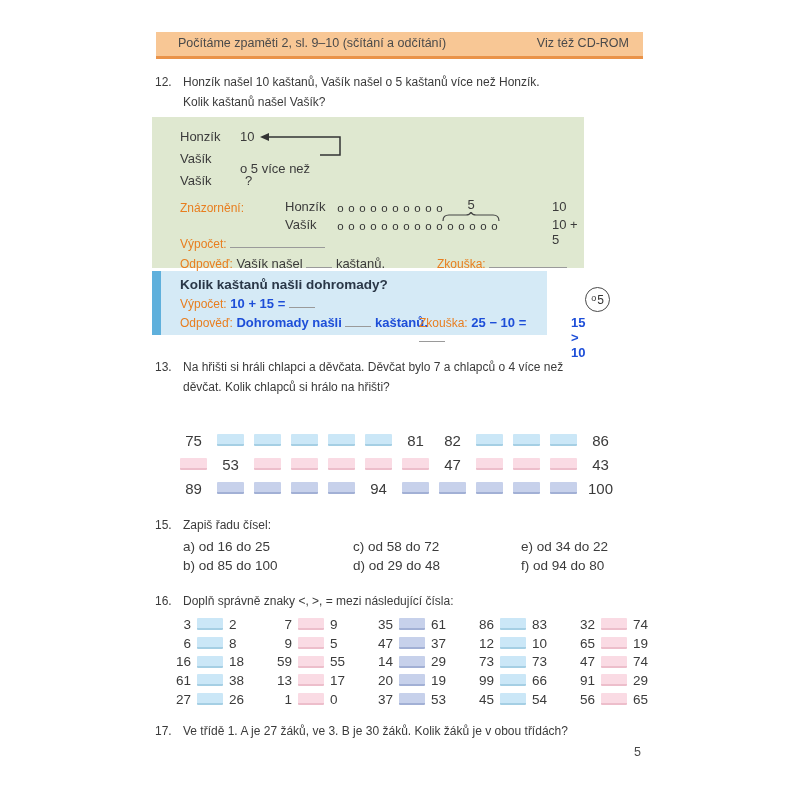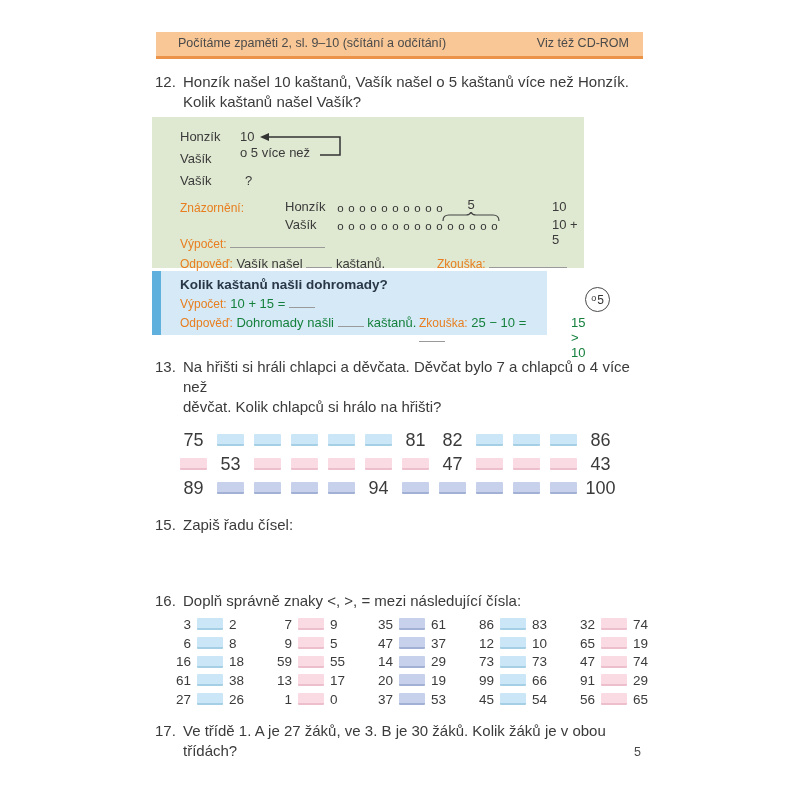--- a/index.html
+++ b/index.html
@@ -12,40 +12,40 @@
     --text: #3b3b3b;
   }
   
   .hdr {
     position: absolute; left: 156px; top: 32px; width: 487px; height: 27px;
     background: var(--header-bg); border-bottom: 3px solid var(--header-line);
     display: flex; align-items: center; justify-content: space-between;
     padding: 0 14px 2px 22px; font-size: 12.5px; color: #4a4a4a;
   }
   
-  .prob { position: absolute; left: 155px; width: 492px; display: flex; font-size: 15px; line-height: 20px; }
+  .prob { position: absolute; left: 155px; width: 492px; display: flex; font-size: 12px; line-height: 20px; }
   .pnum { width: 28px; flex: 0 0 28px; }
   .ptext { flex: 1; }
   
   .gbox { position: absolute; left: 152px; top: 117px; width: 432px; height: 151px; background: var(--green-bg); font-size: 13px; }
   .gbox .abs { position: absolute; }
   .lab { color: var(--orange); font-size: 12px; }
   .blank { display: inline-block; border-bottom: 1.4px solid var(--blank); height: 11px; vertical-align: baseline; }
   .w26 { width: 26px; } .w78 { width: 78px; } .w95 { width: 95px; }
   .circ { display: inline-block; width: 11px; text-align: center; font-size: 11.5px; color: #333; }
   
   .bbox { position: absolute; left: 152px; top: 271px; width: 395px; height: 64px; background: var(--blue-bg); border-left: 9px solid var(--blue-bar); font-size: 13px; }
   .bbox .abs { position: absolute; }
   .btitle { font-weight: bold; font-size: 13.5px; color: var(--title-dark); }
-  .bval { font-weight: normal; color: #15803d; }
+  .bval { font-weight: bold; color: #1d4ed8; }
   .badge { position: absolute; left: 424px; top: 16px; width: 25px; height: 25px; border: 1.3px solid #4a4a4a; border-radius: 50%; background: transparent; display: flex; align-items: center; justify-content: center; color: #333; }
   .badge .sm { font-size: 9px; margin-right: 1px; transform: translateY(-2px); }
   .badge .bg { font-size: 12px; }
   
-  .seq-grid { position: absolute; left: 175px; top: 428px; display: grid; grid-template-columns: repeat(12, 37px); grid-auto-rows: 24px; align-items: center; justify-items: center; font-size: 18px; }
+  .seq-grid { position: absolute; left: 175px; top: 428px; display: grid; grid-template-columns: repeat(12, 37px); grid-auto-rows: 24px; align-items: center; justify-items: center; font-size: 15px; }
   .abox { width: 27px; height: 12px; border-radius: 1px; }
   .box-blue     { background: var(--box-blue);  border-bottom: 2px solid var(--box-blue-e); }
   .box-pink     { background: var(--box-pink);  border-bottom: 2px solid var(--box-pink-e); }
   .box-lavender { background: var(--box-lav);   border-bottom: 2px solid var(--box-lav-e); }
   
   .p15-grid { position: absolute; left: 183px; top: 539px; display: grid; grid-template-columns: 170px 168px 150px; grid-auto-rows: 19px; font-size: 13.5px; }
   
   .cmp-grid { position: absolute; left: 167px; top: 615px; display: grid; grid-template-columns: repeat(5, 94px); column-gap: 7px; grid-auto-rows: 18.7px; align-items: center; font-size: 13.5px; }
   .cmp-group { display: flex; align-items: center; }
   .cmp-l { width: 24px; text-align: right; margin-right: 6px; }
@@ -69,21 +69,21 @@
     <span class="ptext">
       <span>Honzík našel 10 kaštanů, Vašík našel o 5 kaštanů více než Honzík.</span><br>
       <span>Kolik kaštanů našel Vašík?</span>
     </span>
   </div>
 
   <div class="gbox">
     <span class="abs" style="left:28px; top:12px">Honzík</span>
     <span class="abs" style="left:88px; top:12px">10</span>
     <span class="abs" style="left:28px; top:34px">Vašík</span>
-    <span class="abs" style="left:88px; top:28px">o 5 více než</span>
+    <span class="abs" style="left:88px; top:44px">o 5 více než</span>
     <span class="abs" style="left:28px; top:56px">Vašík</span>
     <span class="abs" style="left:93px; top:56px">?</span>
 
     <svg class="abs" style="left:106px; top:14px" width="92" height="30" viewBox="0 0 92 30">
       <polyline points="10,6 82,6 82,24 62,24" fill="none" stroke="#333" stroke-width="1.5"></polyline>
       <polygon points="2,6 11,2 11,10" fill="#333"></polygon>
     </svg>
 
     <span class="abs lab" style="left:28px; top:84px">Znázornění:</span>
 
@@ -239,20 +239,28 @@
       <div>
         <div class="abox box-lavender"></div>
       </div>
       <div>100</div>
     </div>
 
   <div class="prob" style="top:515px">
     <span class="pnum">15.</span>
     <span class="ptext">Zapiš řadu čísel:</span>
   </div>
+  <div class="p15-grid" id="p15-grid">
+      <div>a) od 16 do 25</div>
+      <div>c) od 58 do 72</div>
+      <div>e) od 34 do 22</div>
+      <div>b) od 85 do 100</div>
+      <div>d) od 29 do 48</div>
+      <div>f) od 94 do 80</div>
+    </div>
 
   <div class="prob" style="top:591px">
     <span class="pnum">16.</span>
     <span class="ptext">Doplň správně znaky &lt;, &gt;, = mezi následující čísla:</span>
   </div>
   <div class="cmp-grid" id="cmp-grid">
       <div class="cmp-group">
         <span class="cmp-l">3</span>
         <div class="abox box-blue"></div>
         <span class="cmp-r">2</span>

